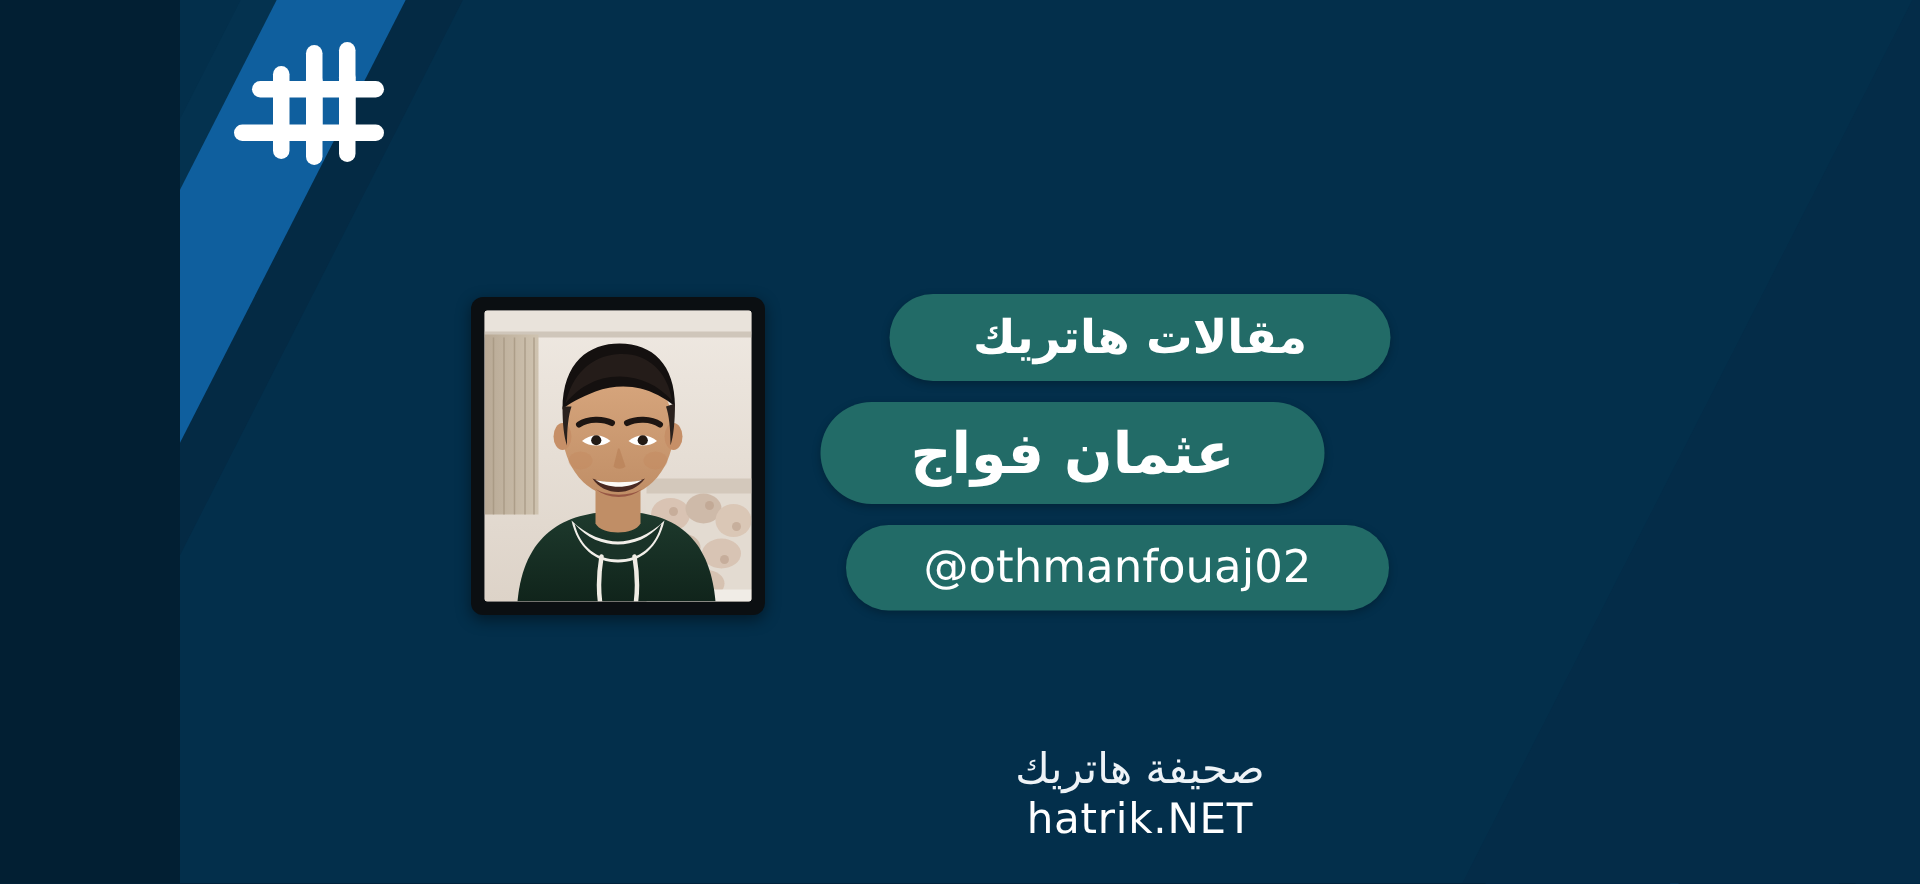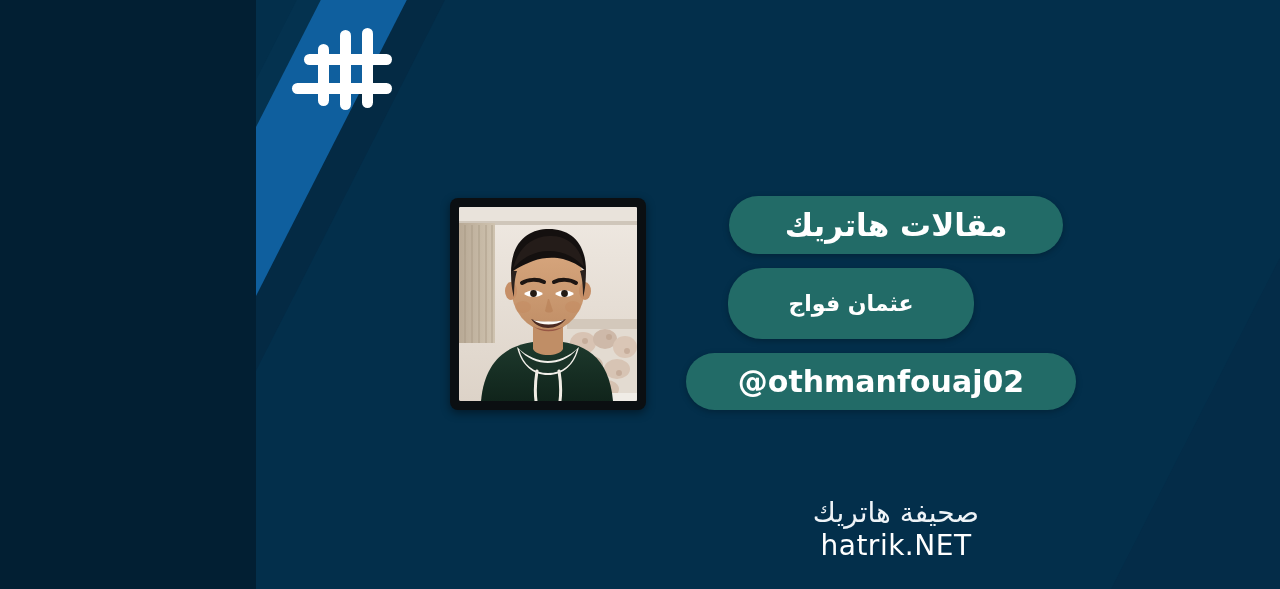--- a/index.html
+++ b/index.html
@@ -3,21 +3,21 @@
 <meta charset="utf-8">
 <title>Hatrik Author Card</title>
 <style>
   html, body {
     margin: 0;
     padding: 0;
     background: #021f33;
   }
   .stage {
     position: relative;
-    width: 1024px;
+    width: 1160px;
     height: 589px;
     overflow: hidden;
     background: #032f4b;
     font-family: "DejaVu Sans", "Liberation Sans", sans-serif;
   }
 
   
   .bg-layer {
     position: absolute;
     inset: 0;
@@ -144,30 +144,30 @@
     white-space: nowrap;
     box-shadow: 0 2px 6px rgba(0,0,0,.25);
   }
   .pill-1 {
     font-size: 31px;
     font-weight: bold;
     padding: 11px 56px;
     letter-spacing: 1px;
   }
   .pill-2 {
-    font-size: 22px;
+    font-size: 38px;
     font-weight: bold;
-    padding: 23px 60px;
+    padding: 12px 60px;
     margin-top: 14px;
     margin-right: 90px;
     text-align: right;
   }
   .pill-3 {
     font-size: 30px;
-    font-weight: bold;
+    font-weight: normal;
     padding: 11px 52px;
     margin-top: 14px;
     margin-right: 30px;
     direction: rtl;
   }
 
   
   .footer {
     position: absolute;
     left: 0;

